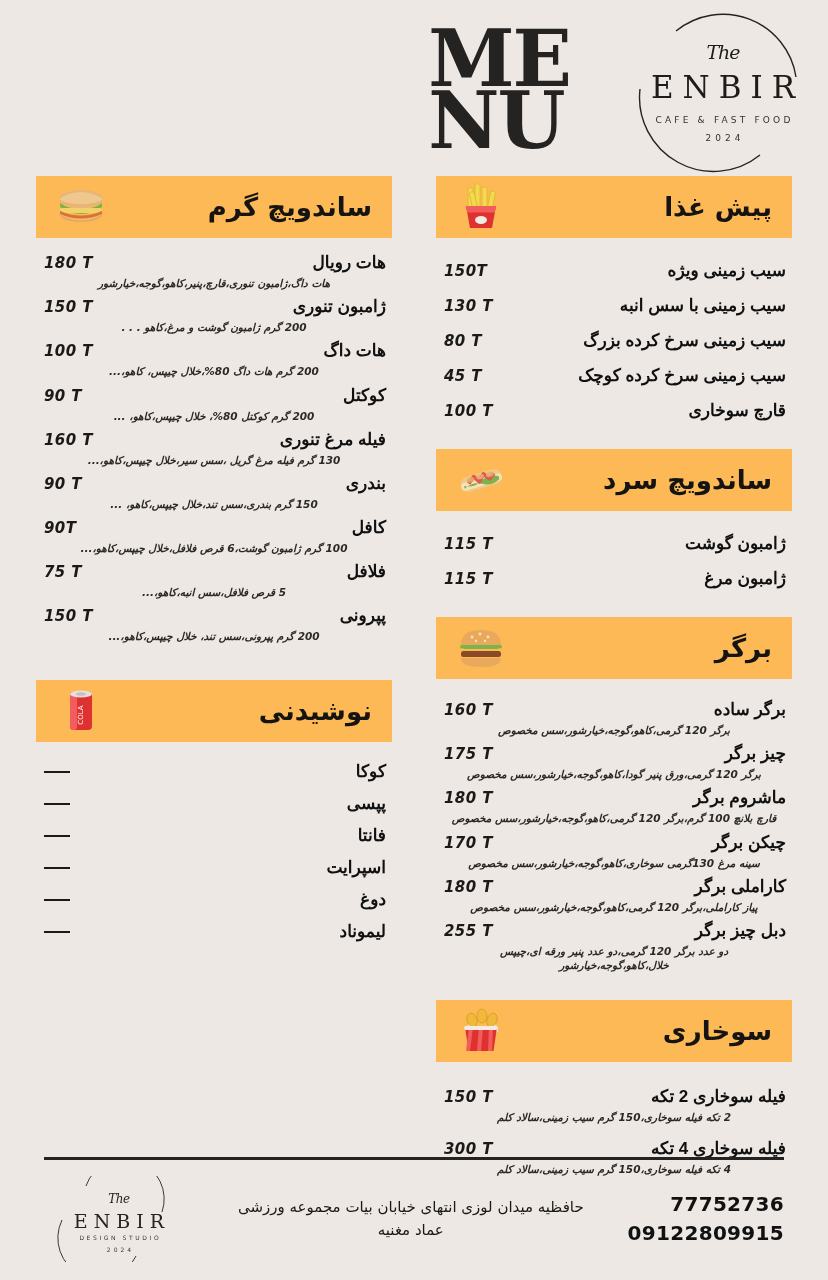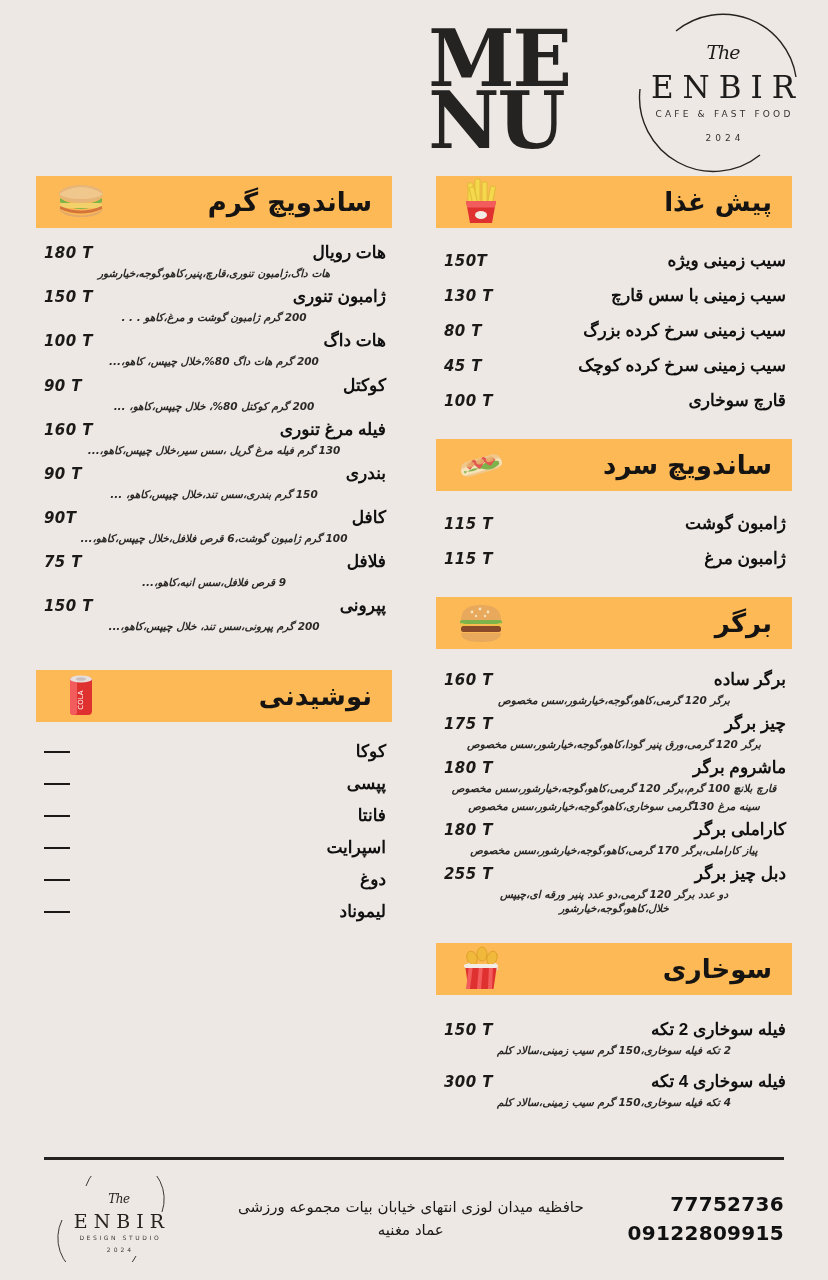--- a/index.html
+++ b/index.html
@@ -48,21 +48,21 @@
     top: 66px; left: 0; right: 0;
     text-align: center;
     font-family: "DejaVu Serif", serif;
     font-size: 31px;
     letter-spacing: 9px;
     color: #1d1c1b;
     text-indent: 9px;
   }
   .logo-sub {
     position: absolute;
-    top: 106px; left: 0; right: 0;
+    top: 112px; left: 0; right: 0;
     text-align: center;
     font-family: "DejaVu Sans", sans-serif;
     font-size: 9px;
     letter-spacing: 3.2px;
     color: #34312f;
     text-indent: 3px;
   }
   .logo-year {
     position: absolute;
     top: 130px; left: 0; right: 0;
@@ -93,21 +93,21 @@
     padding: 0 36px;
     direction: ltr;
   }
   .col { width: 50%; }
   .col-left  { padding-right: 22px; }
   .col-right { padding-left: 22px; }
 
   
   .sec-bar {
     background: #fcb955;
-    height: 52px;
+    height: 62px;
     display: flex;
     flex-direction: row;
     align-items: center;
     justify-content: flex-end;
     padding: 0 14px 0 18px;
     direction: ltr;
   }
   .sec-title {
     font-family: "DejaVu Sans", sans-serif;
     font-size: 26px;
@@ -336,21 +336,21 @@
             <div class="item-name">کافل</div>
           </div>
           <div class="item-desc">100 گرم ژامبون گوشت،6 قرص فلافل،خلال چیپس،کاهو،...</div>
         </div>
 
         <div class="item">
           <div class="item-main">
             <div class="item-price">75 T</div>
             <div class="item-name">فلافل</div>
           </div>
-          <div class="item-desc">9 قرص فلافل،سس انبه،کاهو،...</div>
+          <div class="item-desc">5 قرص فلافل،سس انبه،کاهو،...</div>
         </div>
 
         <div class="item">
           <div class="item-main">
             <div class="item-price">150 T</div>
             <div class="item-name">پپرونی</div>
           </div>
           <div class="item-desc">200 گرم پپرونی،سس تند، خلال چیپس،کاهو،...</div>
         </div>
 
@@ -446,21 +446,21 @@
         <div class="item">
           <div class="item-main" style="padding-top:14px;">
             <div class="item-price">150T</div>
             <div class="item-name">سیب زمینی ویژه</div>
           </div>
         </div>
 
         <div class="item">
           <div class="item-main" style="padding-top:14px;">
             <div class="item-price">130 T</div>
-            <div class="item-name">سیب زمینی با سس قارچ</div>
+            <div class="item-name">سیب زمینی با سس انبه</div>
           </div>
         </div>
 
         <div class="item">
           <div class="item-main" style="padding-top:14px;">
             <div class="item-price">80 T</div>
             <div class="item-name">سیب زمینی سرخ کرده بزرگ</div>
           </div>
         </div>
 
@@ -561,29 +561,33 @@
 
         <div class="item">
           <div class="item-main">
             <div class="item-price">180 T</div>
             <div class="item-name">ماشروم برگر</div>
           </div>
           <div class="item-desc">قارچ بلانچ 100 گرم،برگر 120 گرمی،کاهو،گوجه،خیارشور،سس مخصوص</div>
         </div>
 
         <div class="item">
+          <div class="item-main">
+            <div class="item-price">170 T</div>
+            <div class="item-name">چیکن برگر</div>
+          </div>
           <div class="item-desc">سینه مرغ 130گرمی سوخاری،کاهو،گوجه،خیارشور،سس مخصوص</div>
         </div>
 
         <div class="item">
           <div class="item-main">
             <div class="item-price">180 T</div>
             <div class="item-name">کاراملی برگر</div>
           </div>
-          <div class="item-desc">پیاز کاراملی،برگر 170 گرمی،کاهو،گوجه،خیارشور،سس مخصوص</div>
+          <div class="item-desc">پیاز کاراملی،برگر 120 گرمی،کاهو،گوجه،خیارشور،سس مخصوص</div>
         </div>
 
         <div class="item">
           <div class="item-main">
             <div class="item-price">255 T</div>
             <div class="item-name">دبل چیز برگر</div>
           </div>
           <div class="item-desc">دو عدد برگر 120 گرمی،دو عدد پنیر ورقه ای،چیپس خلال،کاهو،گوجه،خیارشور</div>
         </div>
 

